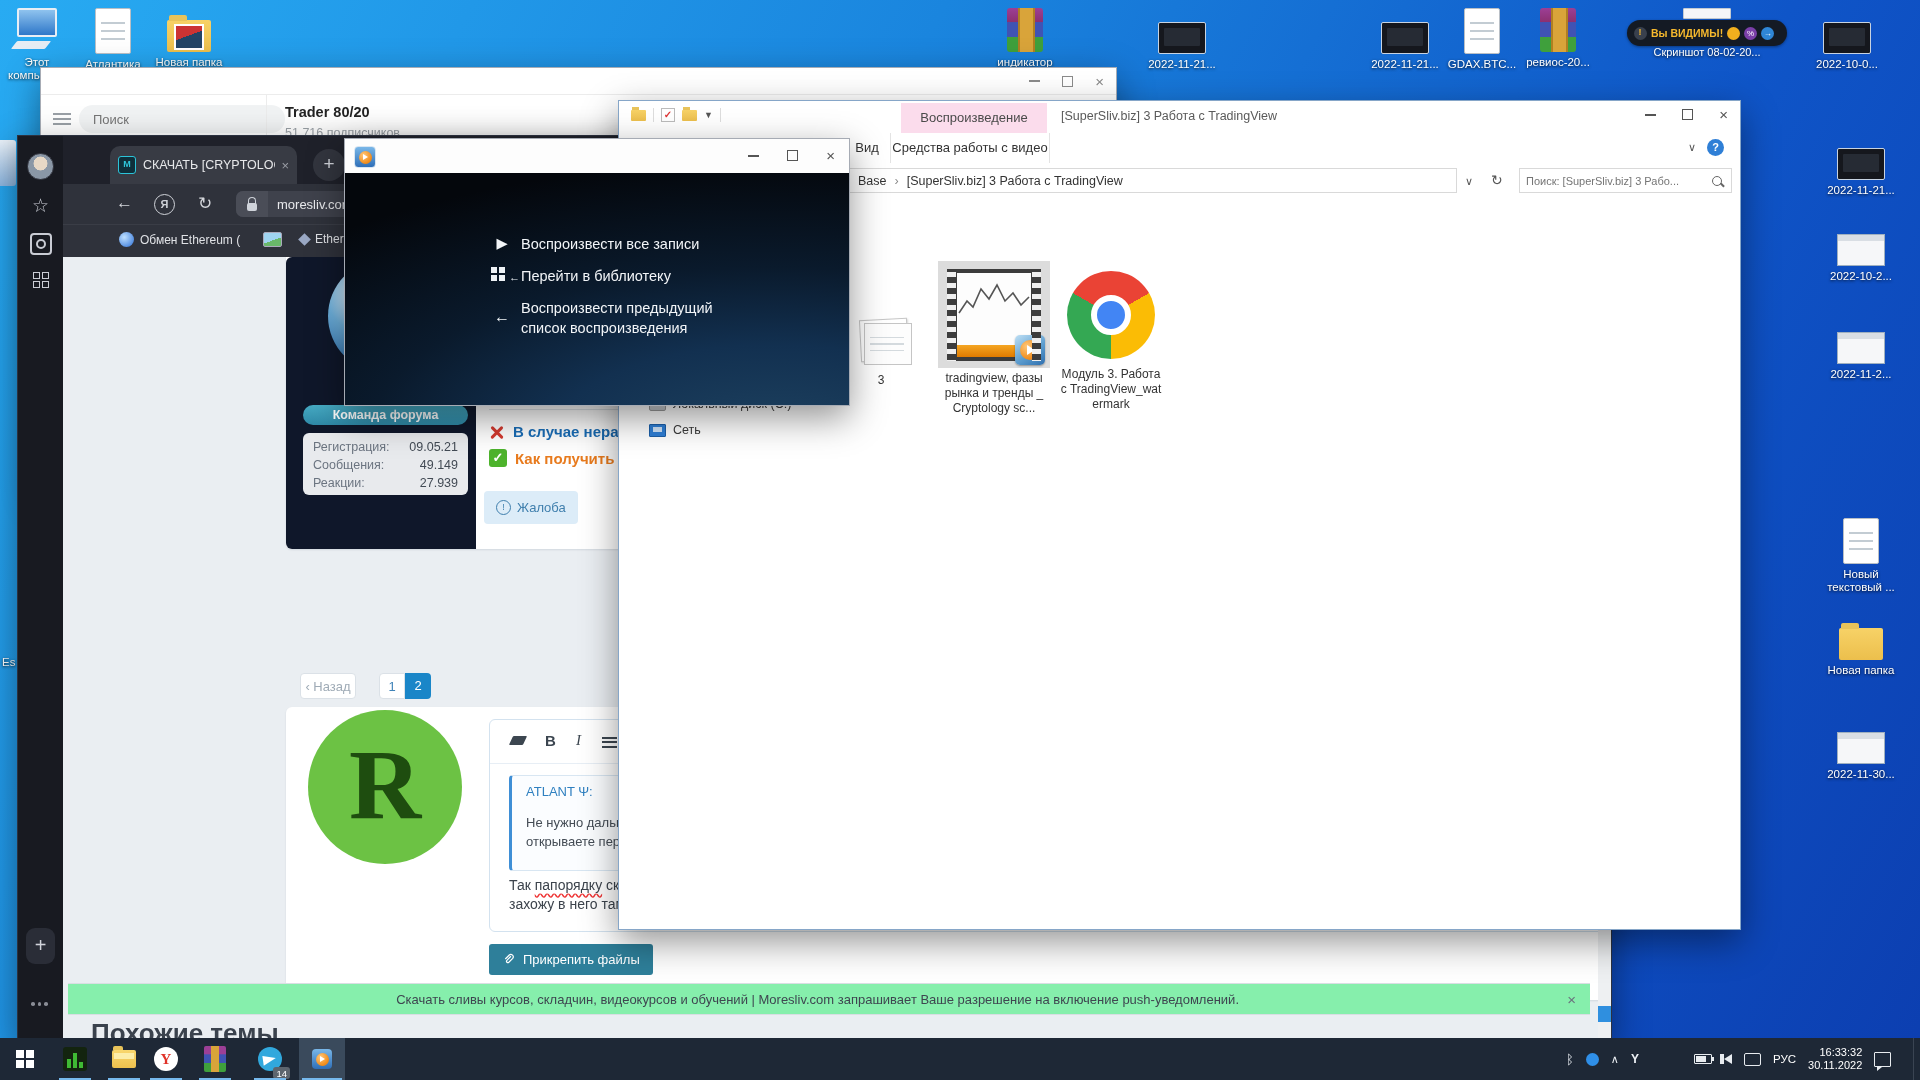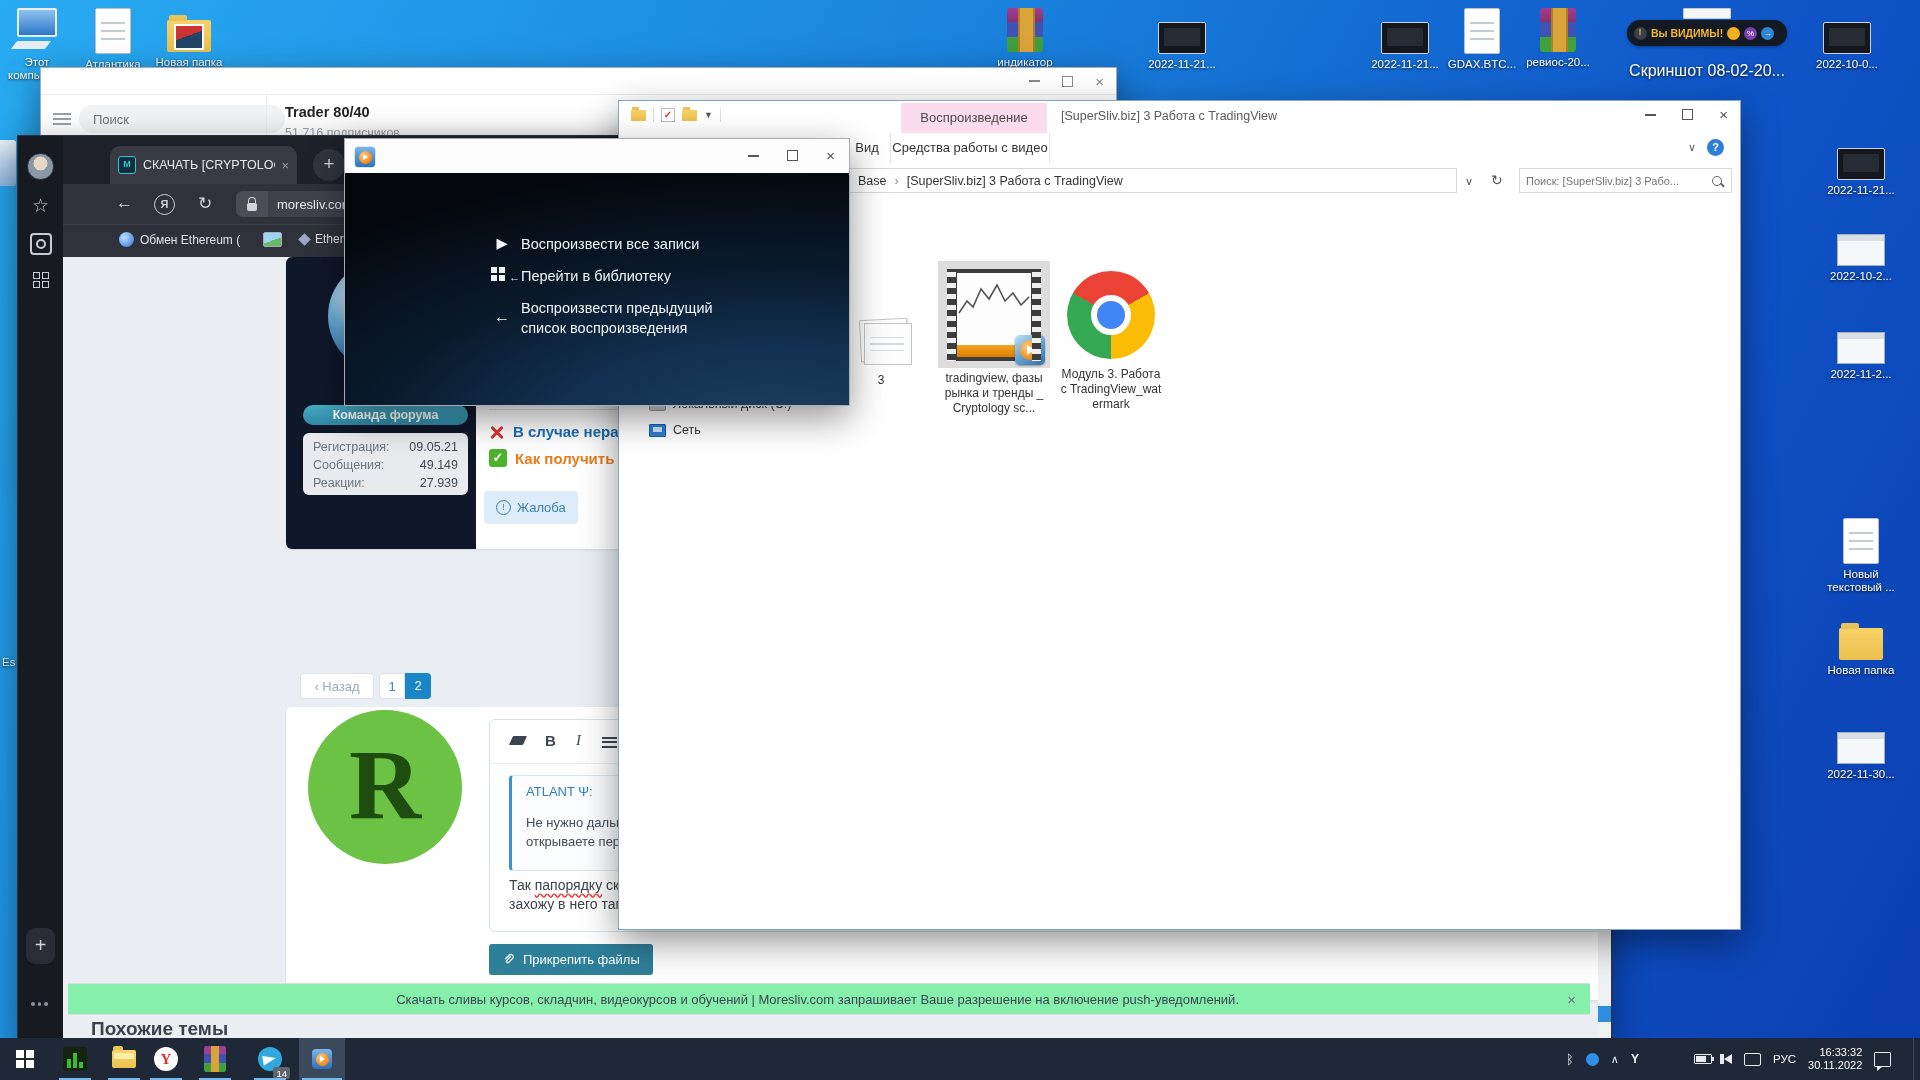--- a/index.html
+++ b/index.html
@@ -248,21 +248,21 @@
 </div>
 <div class="banner-wrap" style="left:1627px;top:8px">
   <div class="banner-top"></div>
   <div class="banner-pill">
     <span class="mic"></span>
     <span class="txt">Вы ВИДИМЫ!</span>
     <span class="cdot" style="background:#f2b01e"></span>
     <span class="cdot" style="background:#7a3fa8">%</span>
     <span class="cdot" style="background:#2f86d6">→</span>
   </div>
-  <div class="lbl" style="font-size:16px;color:#fff;text-shadow:0 1px 3px rgba(0,0,0,.85);margin-top:16px">Скриншот 08-02-20...</div>
+  <div class="lbl" style="font-size:11px;color:#fff;text-shadow:0 1px 3px rgba(0,0,0,.85);margin-top:0">Скриншот 08-02-20...</div>
 </div>
 <div class="dicon" style="left:1804px;top:22px">
   <div class="ic ic-shotd"></div>
   <div class="lbl">2022-10-0...</div>
 </div>
 
 <div class="dicon" style="left:1818px;top:148px">
   <div class="ic ic-shotd"></div>
   <div class="lbl">2022-11-21...</div>
 </div>
@@ -296,21 +296,21 @@
     <span class="cap-max" style="border-color:#8b8b8b"></span>
     <span class="cap-x" style="color:#8b8b8b">×</span>
   </div>
   <div class="abs burger" style="left:12px;top:42px">
       <span></span>
       <span></span>
       <span></span>
     </div>
   <input class="abs search" style="left: 38px; top: 37px;" placeholder="Поиск">
   <div class="abs" style="left:225px;top:27px;width:1px;height:80px;background:#ececec"></div>
-  <div class="abs chtitle" style="left:244px;top:36px">Trader 80/40</div>
+  <div class="abs chtitle" style="left:244px;top:36px">Trader 80/20</div>
   <div class="abs chsub" style="left:244px;top:56px">51 716 подписчиков</div>
 </div>
 
 <div id="br" class="win">
 
   <div class="side">
     <div class="sico" style="top:17px">
         <div class="avatar-s"></div>
       </div>
     <div class="sico" style="top:58px;font-size:19px">☆</div>
@@ -399,21 +399,21 @@
       <div class="abs flex" style="left:203px;top:192px;gap:8px">
         <span class="chk">✓</span>
         <span class="plink" style="color:#e87b1e">Как получить досту</span>
       </div>
       <div class="report" style="left:198px;top:234px">
         <span class="repico">!</span>
         <span>Жалоба</span>
       </div>
     </div>
 
-    <div class="pgbtn" style="left:237px;top:416px;width:74px;background:#fff;border:1px solid #dbe1e7;color:#9fabb6">
+    <div class="pgbtn" style="left:237px;top:416px;width:56px;background:#fff;border:1px solid #dbe1e7;color:#9fabb6">
       <span>‹</span>
       <span>Назад</span>
     </div>
     <div class="pgbtn" style="left:316px;top:416px;width:26px;background:#fff;border:1px solid #dbe1e7;color:#3f83b8;border-radius:4px 0 0 4px">1</div>
     <div class="pgbtn" style="left:342px;top:416px;width:26px;background:#1a86c8;color:#fff;border-radius:0 4px 4px 0">2</div>
 
     <div class="card" style="left:223px;top:450px;width:1360px;height:293px">
       <div class="abs" style="left:22px;top:3px;width:154px;height:154px;border-radius:50%;background:#6cc244;text-align:center;font-family:'Liberation Serif',serif;font-weight:bold;font-size:100px;line-height:150px;color:#1e4d0f">R</div>
       <div class="trirow" style="left:176px;top:52px"></div>
       <div class="editor" style="left:203px;top:12px;width:1140px;height:213px">
@@ -437,21 +437,21 @@
         <div class="rl" style="top:176px">захожу в него там три пап</div>
       </div>
       <div class="attach" style="left:203px;top:237px">
         <svg width="13" height="13" viewBox="0 0 16 16">
             <path d="M11 4 L6 9 a1.7 1.7 0 0 0 2.4 2.4 L13.2 6.6 a3 3 0 0 0 -4.2 -4.2 L4 7.4" fill="none" stroke="#fff" stroke-width="1.5"></path>
           </svg>
         <span>Прикрепить файлы</span>
       </div>
     </div>
 
-    <div class="abs" style="left:28px;top:761px;font-size:19px;font-weight:bold;color:#3a424d">Похожие темы</div>
+    <div class="abs" style="left:28px;top:761px;font-size:26px;font-weight:bold;color:#3a424d">Похожие темы</div>
 
   </div>
 
   <div class="notif" style="left:50px;bottom:24px;width:1522px;height:30px">
     <span class="t">Скачать сливы курсов, складчин, видеокурсов и обучений | Moresliv.com запрашивает Ваше разрешение на включение push-уведомлений.</span>
     <span style="color:#6a737d;font-size:15px;margin-right:14px">×</span>
   </div>
 
   <div class="sbar">
     <div class="thumb"></div>

